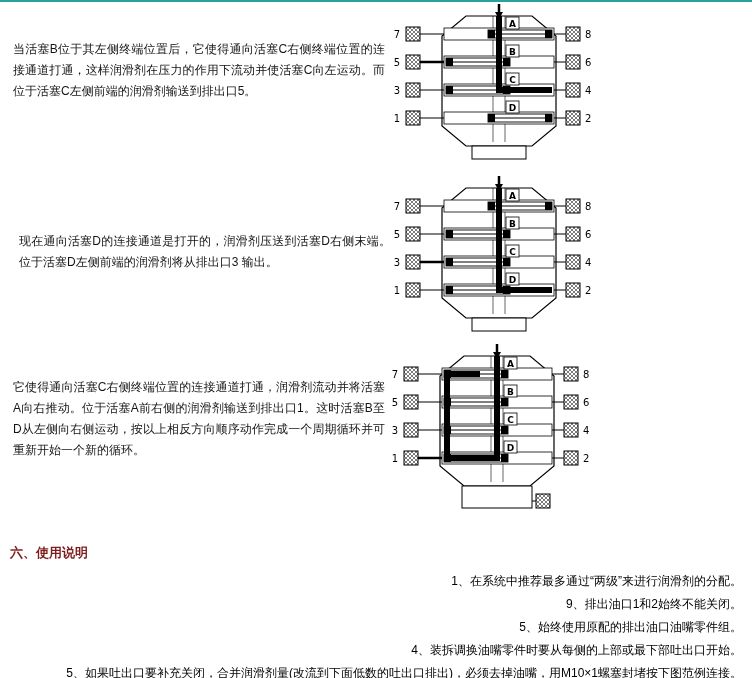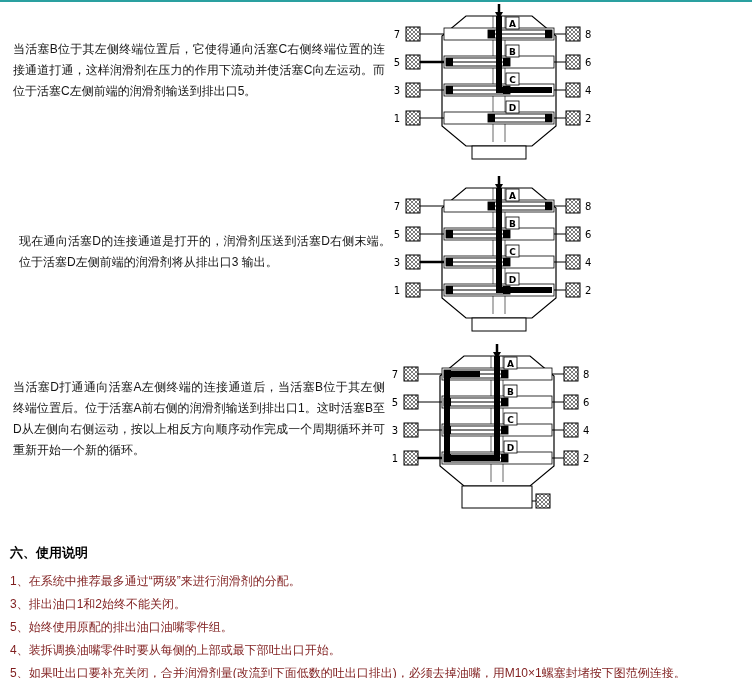--- a/index.html
+++ b/index.html
@@ -33,40 +33,41 @@
   #diagram-0{left:386px;top:4px;}
   #diagram-1{left:386px;top:176px;}
   #diagram-2{left:384px;top:344px;}
   .usage{
     position:absolute;left:10px;top:544px;width:732px;
   }
   .usage h3{
     margin:0 0 10px 0;
     font-size:13px;
     font-weight:bold;
-    color:#000000;
+    color:#7f1d1d;
   }
   .usage .item{
     font-size:12px;
     line-height:18px;
     margin-bottom:5px;
-    color:#7f1d1d;
+    color:#000000;
     white-space:nowrap;
+    text-align:right;
   }
   svg text{font-family:"DejaVu Sans","Liberation Sans",sans-serif;}
 </style>
 </head>
 <body>
 
 <div class="page">
   <div class="top-rule"></div>
 
   <p class="para" id="para-0">当活塞B位于其左侧终端位置后，它使得通向活塞C右侧终端位置的连接通道打通，这样润滑剂在压力的作用下流动并使活塞C向左运动。而位于活塞C左侧前端的润滑剂输送到排出口5。</p>
   <p class="para" id="para-1">现在通向活塞D的连接通道是打开的，润滑剂压送到活塞D右侧末端。位于活塞D左侧前端的润滑剂将从排出口3 输出。</p>
-  <p class="para" id="para-2">当活塞D打通通向活塞A左侧终端的连接通道后，当活塞B位于其左侧终端位置后。位于活塞A前右侧的润滑剂输送到排出口1。这时活塞B至D从左侧向右侧运动，按以上相反方向顺序动作完成一个周期循环并可重新开始一个新的循环。</p>
+  <p class="para" id="para-2">它使得通向活塞C右侧终端位置的连接通道打通，润滑剂流动并将活塞A向右推动。位于活塞A前右侧的润滑剂输送到排出口1。这时活塞B至D从左侧向右侧运动，按以上相反方向顺序动作完成一个周期循环并可重新开始一个新的循环。</p>
 
   <div class="diagram" id="diagram-0"><svg viewBox="0 0 216 164" width="216" height="164">
         <defs>
           <pattern id="hatch0" width="4" height="4" patternUnits="userSpaceOnUse">
             <path d="M0 4 L4 0 M0 0 L4 4" stroke="#444" stroke-width="0.7"></path>
           </pattern>
         </defs>
         <path d="M80 12 H146 L170 32 V122 L146 142 H80 L56 122 V32 Z" fill="#fff" stroke="#000" stroke-width="1.2"></path>
         <line x1="107" y1="12" x2="107" y2="138" stroke="#000" stroke-width="0.6"></line>
         <line x1="119" y1="12" x2="119" y2="138" stroke="#000" stroke-width="0.6"></line>
@@ -263,18 +264,18 @@
         <rect x="120" y="97" width="13" height="12" fill="#fff" stroke="#000" stroke-width="0.8"></rect>
         <text x="126.5" y="106.5" text-anchor="middle" font-size="9" font-weight="bold" fill="#000">D</text>
         <rect x="78" y="142" width="70" height="22" fill="#fff" stroke="#000"></rect>
         <line x1="148" y1="157" x2="152" y2="157" stroke="#000"></line>
         <rect x="152" y="150" width="14" height="14" fill="url(#hatch2)" stroke="#000"></rect>
       </svg></div>
 
   <div class="usage">
     <h3>六、使用说明</h3>
     <div class="item">1、在系统中推荐最多通过“两级”来进行润滑剂的分配。</div>
-    <div class="item">3、排出油口1和2始终不能关闭。</div>
+    <div class="item">9、排出油口1和2始终不能关闭。</div>
     <div class="item">5、始终使用原配的排出油口油嘴零件组。</div>
     <div class="item">4、装拆调换油嘴零件时要从每侧的上部或最下部吐出口开始。</div>
     <div class="item">5、如果吐出口要补充关闭，合并润滑剂量(改流到下面低数的吐出口排出)，必须去掉油嘴，用M10×1螺塞封堵按下图范例连接。</div>
   </div>
 </div>
 
 </body></html>

